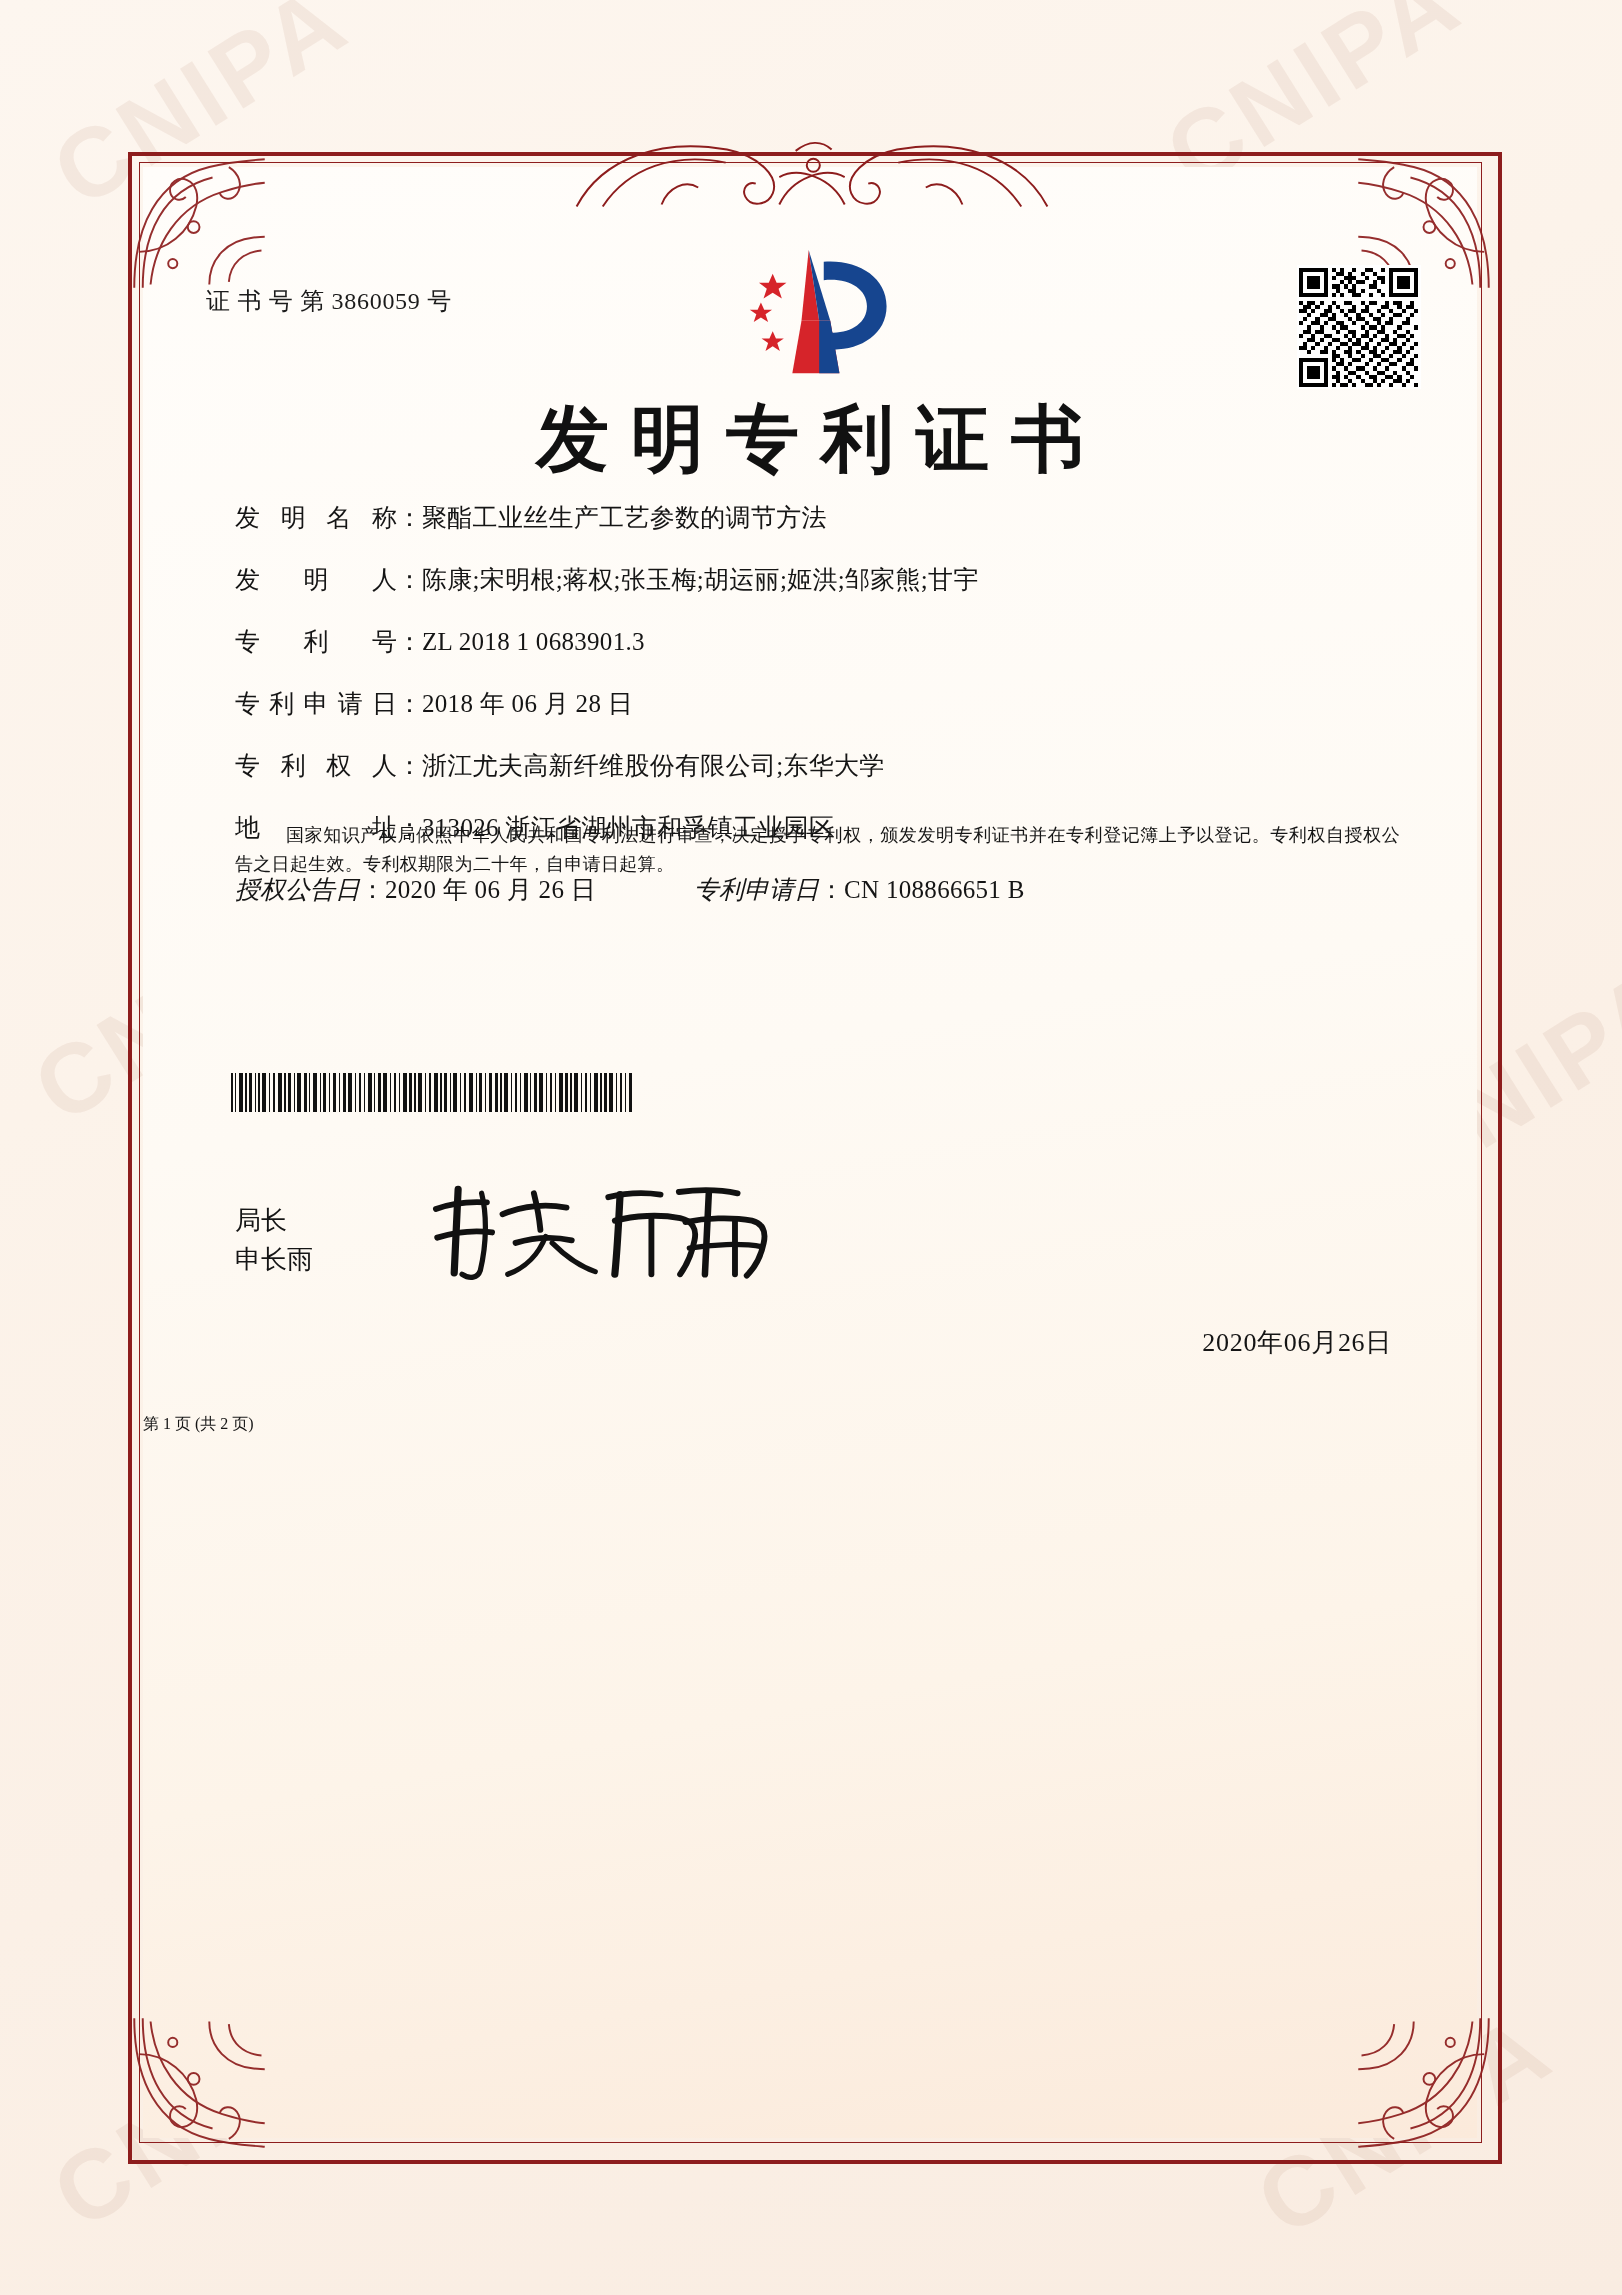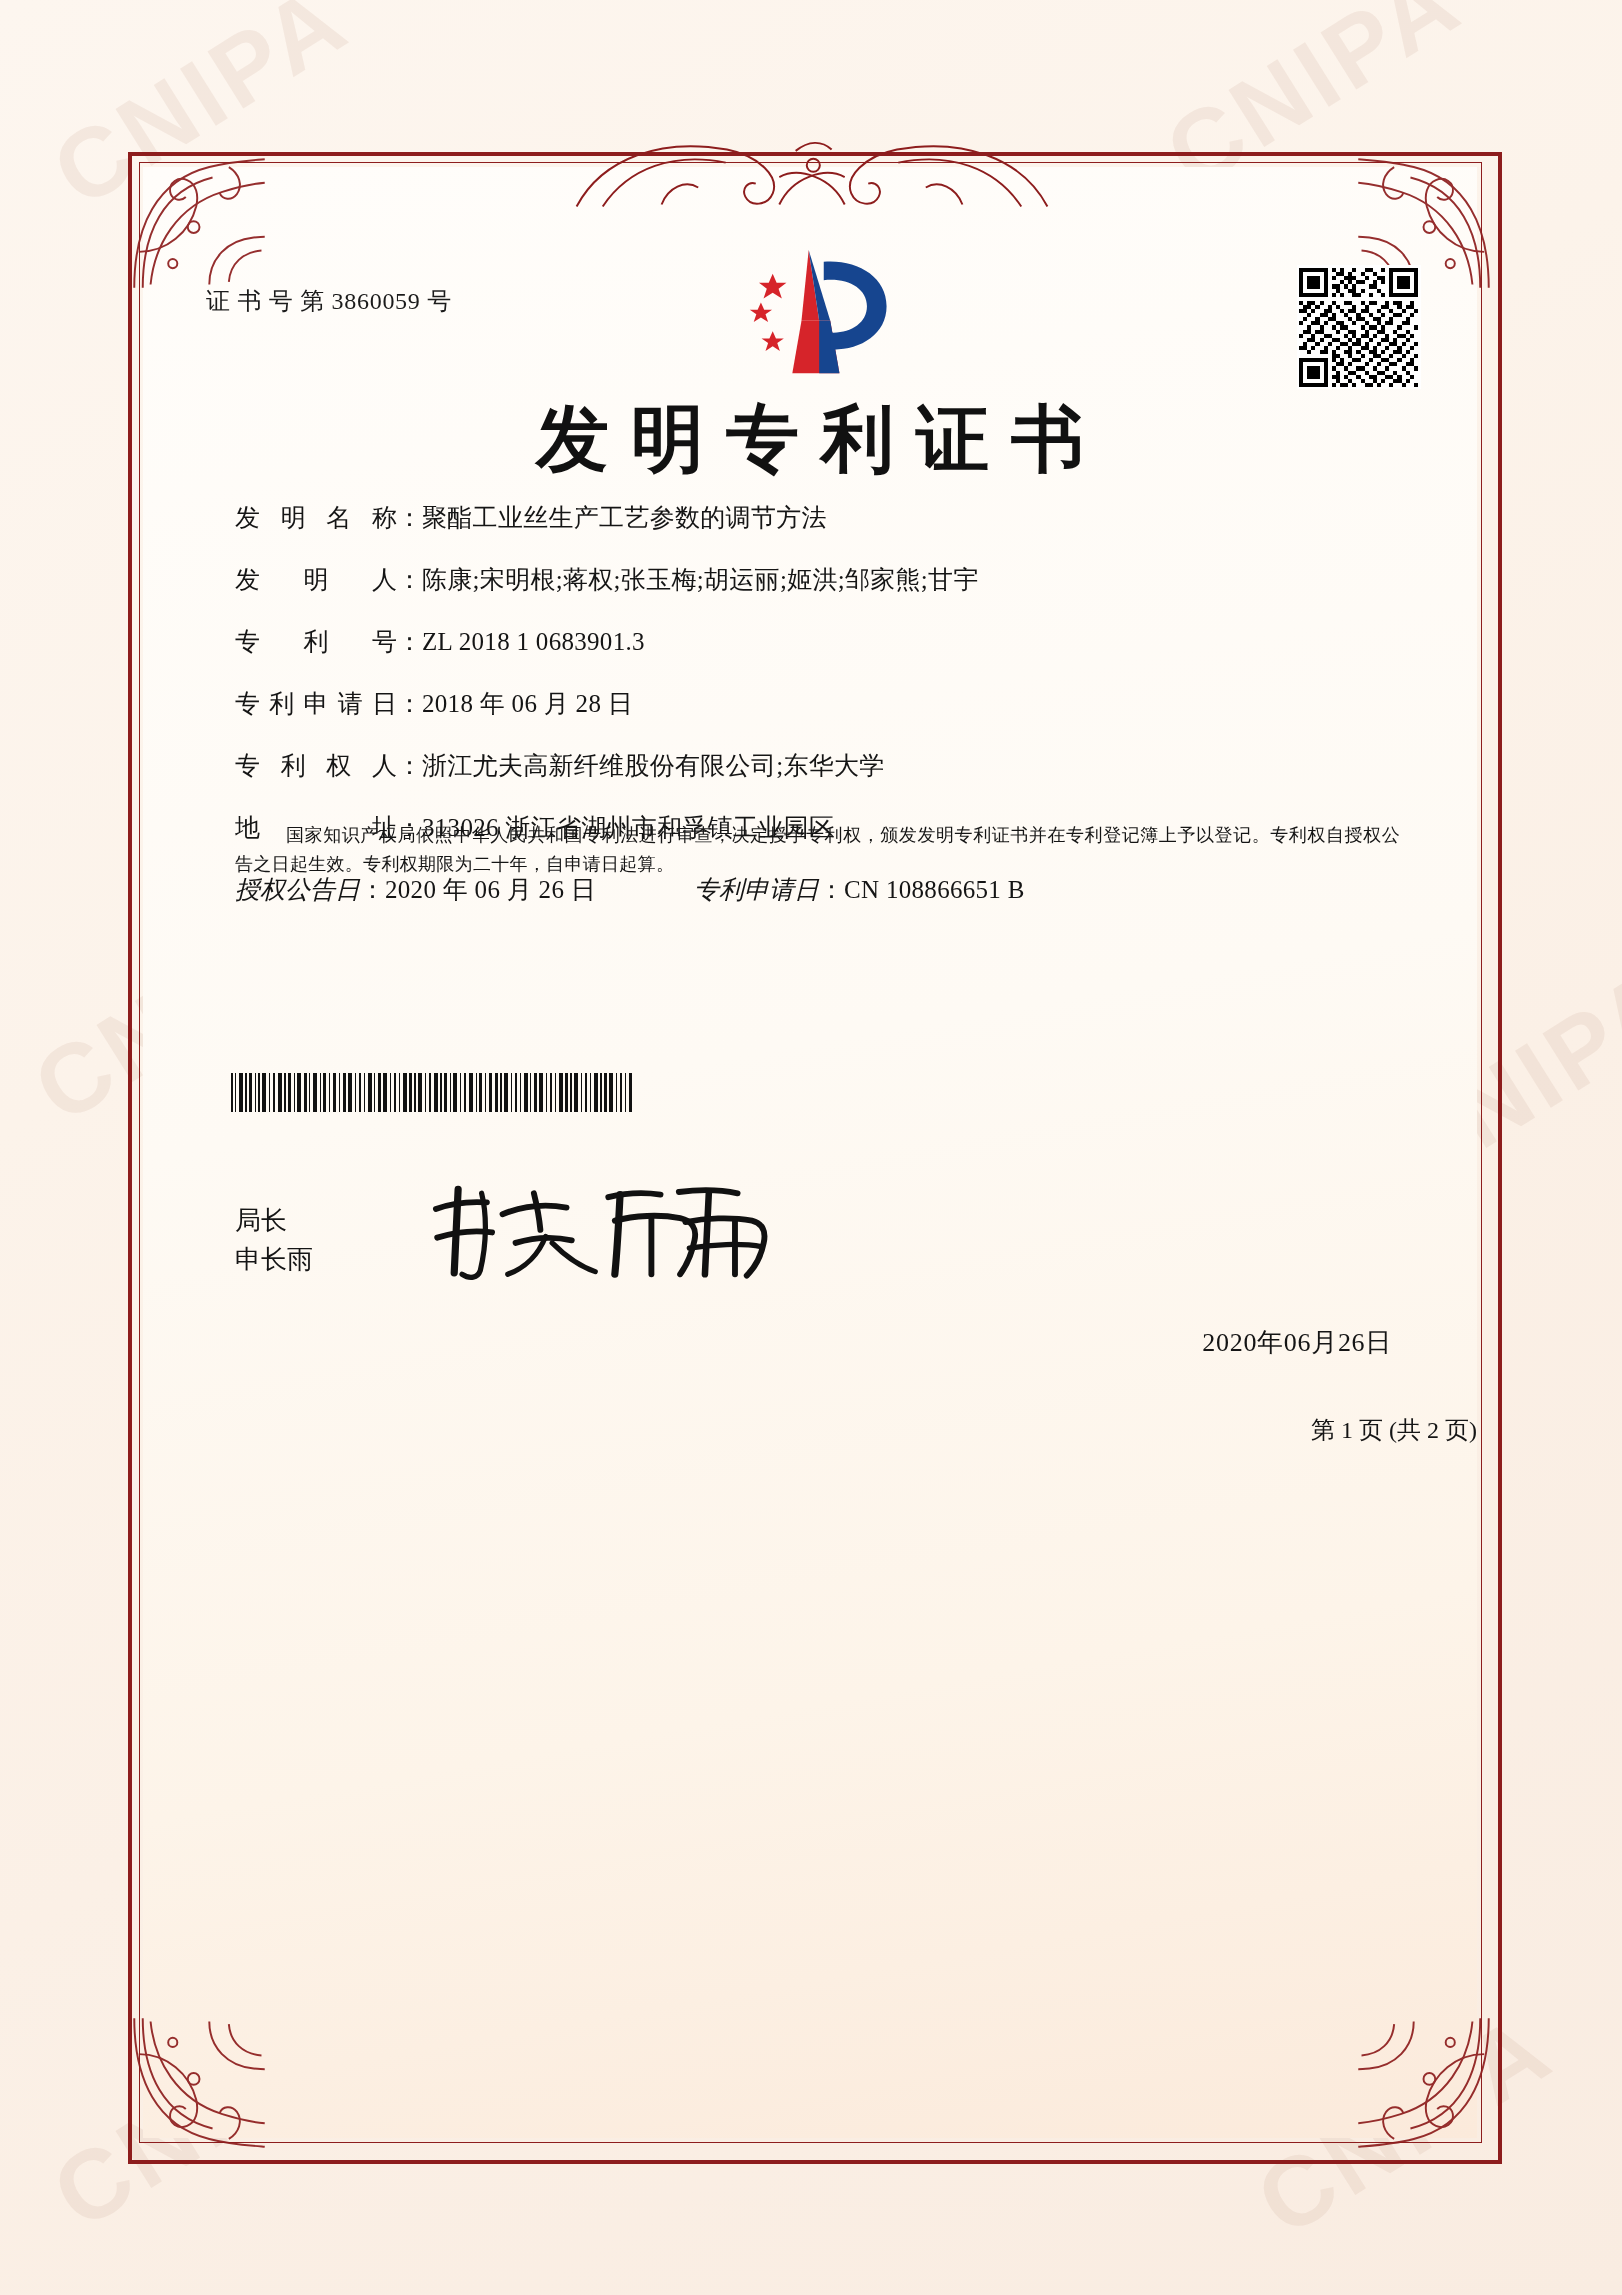--- a/index.html
+++ b/index.html
@@ -210,22 +210,22 @@
     font-size: 26px;
     color: #151515;
     letter-spacing: 0.7px;
   }
 
   .page-no {
     position: absolute;
     left: 0;
     right: 0;
     top: 1247px;
-    text-align: right;
-    font-size: 24px;
+    text-align: left;
+    font-size: 16px;
     color: #151515;
     font-family: Liberation Serif, serif;
   }
 
   .footnote {
     position: absolute;
     left: 0;
     right: 0;
     bottom: 63px;
     text-align: center;

